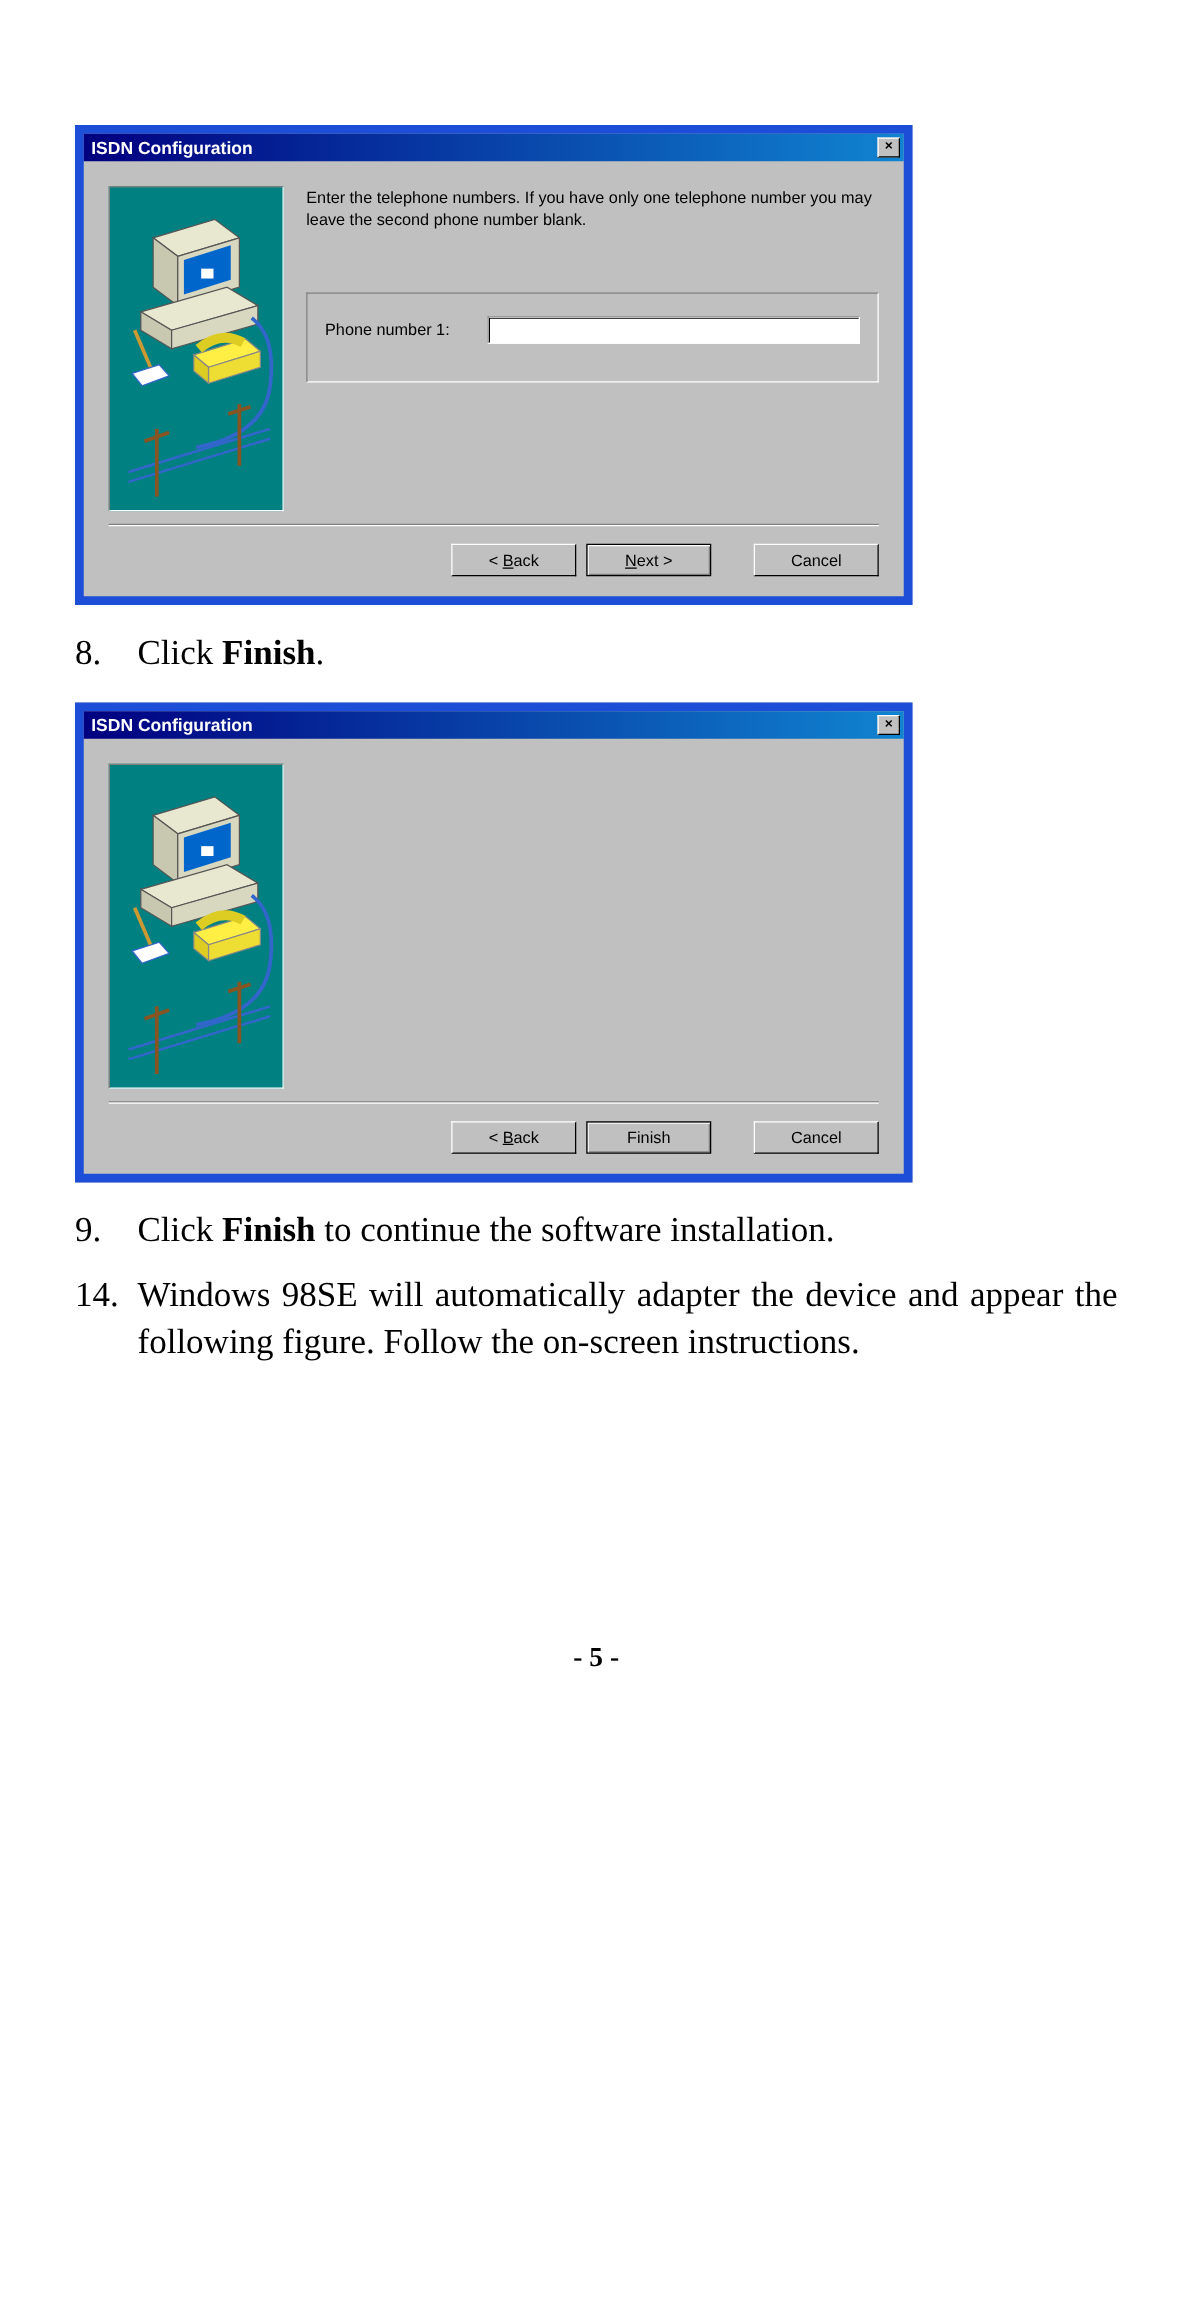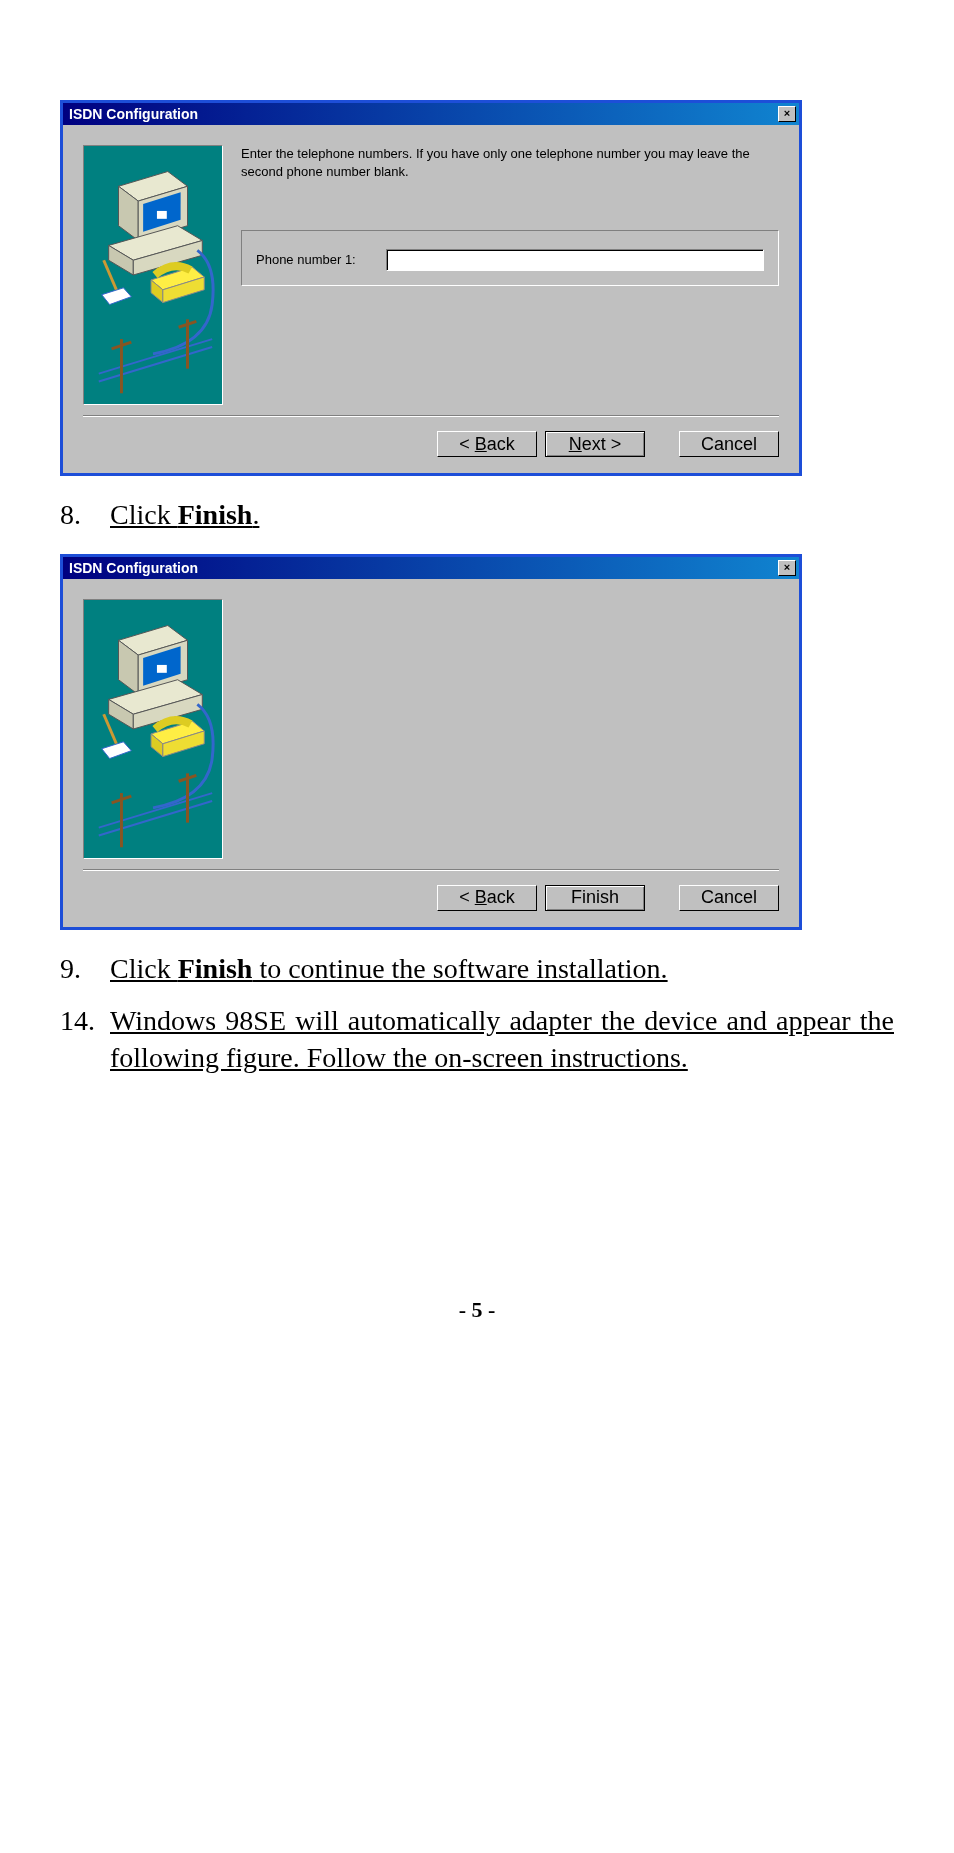--- a/index.html
+++ b/index.html
@@ -4,23 +4,23 @@
 <style>
   * { box-sizing: border-box; margin: 0; padding: 0; }
   body {
     background: #fff;
     font-family: "Times New Roman", serif;
     width: 954px;
     margin: 0 auto;
     padding: 80px 60px 40px 60px;
   }
   .dialog {
-    width: 742px;
+    width: 670px;
     margin: 20px 0 20px 0;
-    border: 3px solid #1d4ed8;
+    border: 7px solid #1d4ed8;
     background: #c0c0c0;
     font-family: "MS Sans Serif", Tahoma, Arial, sans-serif;
     font-size: 13px;
     color: #000;
   }
   .titlebar {
     background: linear-gradient(to right, #000080, #1084d0);
     color: #fff;
     font-weight: bold;
     font-size: 14px;
@@ -68,21 +68,21 @@
     flex: 1;
     font-size: 13px;
     line-height: 1.35;
   }
   .wizard-content p { margin-bottom: 14px; }
   .fieldset {
     border-top: 1px solid #808080;
     border-left: 1px solid #808080;
     border-right: 1px solid #fff;
     border-bottom: 1px solid #fff;
-    padding: 18px 14px 14px 14px;
+    padding: 18px 14px 30px 14px;
     margin-top: 50px;
   }
   .field-row {
     display: flex;
     align-items: center;
     margin-bottom: 14px;
   }
   .field-row:last-child { margin-bottom: 0; }
   .field-label {
     width: 130px;
@@ -115,42 +115,42 @@
   }
   .win-btn {
     min-width: 100px;
     height: 26px;
     background: #c0c0c0;
     border-top: 1px solid #fff;
     border-left: 1px solid #fff;
     border-right: 1px solid #000;
     border-bottom: 1px solid #000;
     font-family: inherit;
-    font-size: 18px;
+    font-size: 13px;
     cursor: pointer;
     padding: 0 8px;
   }
   .win-btn.default {
     border: 1px solid #000;
     box-shadow: inset 1px 1px 0 #fff, inset -1px -1px 0 #808080;
   }
   .win-btn .u { text-decoration: underline; }
   .btn-gap { width: 18px; }
 
   .step {
     display: flex;
     font-size: 28px;
     margin: 14px 0 14px 0;
     line-height: 1.35;
   }
   .step-num {
     width: 50px;
     flex-shrink: 0;
   }
-  .step-text { flex: 1; text-decoration: underline; }
+  .step-text { flex: 1; }
   .step-text.justify { text-align: justify; }
   .bold { font-weight: bold; }
 
   .page-num {
     text-align: center;
     font-weight: bold;
     font-size: 22px;
     margin-top: 220px;
   }
 </style>

